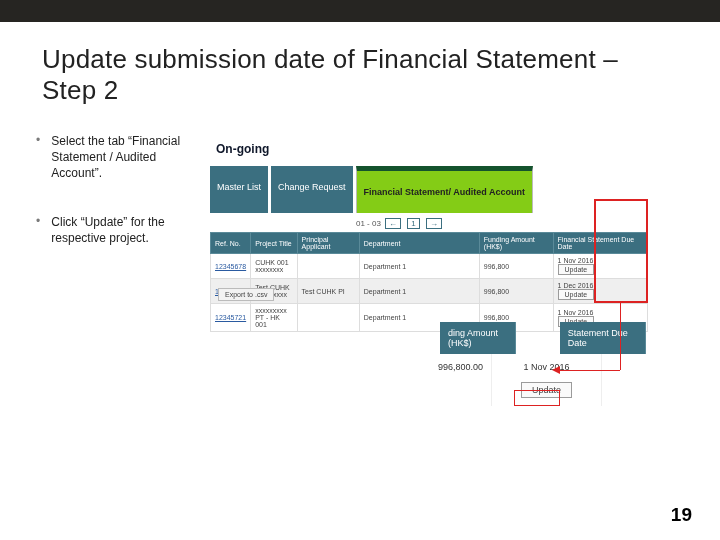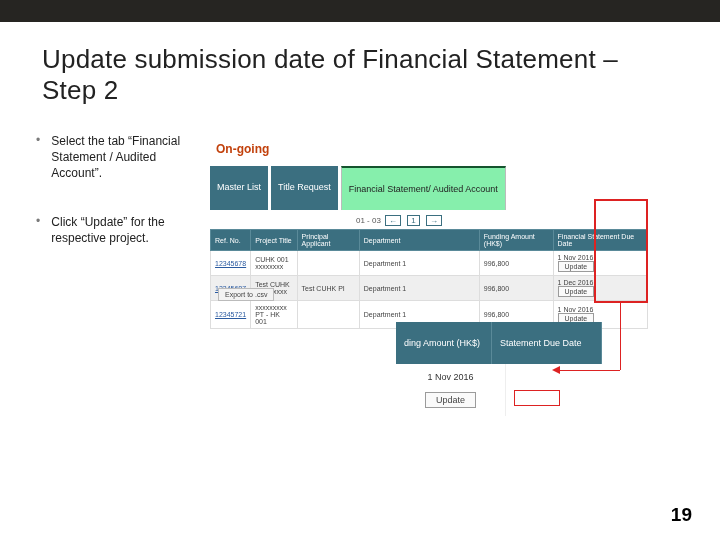--- a/index.html
+++ b/index.html
@@ -5,37 +5,37 @@
   * { box-sizing: border-box; margin: 0; padding: 0; }
   html, body { width: 720px; height: 540px; background: #fff; font-family: Arial, Helvetica, sans-serif; }
   .slide { width: 720px; height: 540px; position: relative; }
   .topbar { position: absolute; top: 0; left: 0; width: 720px; height: 22px; background: #262522; }
   .title { position: absolute; top: 44px; left: 42px; right: 42px; font-size: 26px; font-weight: 400; color: #222; letter-spacing: 0.2px; }
   .bullets { position: absolute; top: 133px; left: 36px; width: 170px; font-size: 12px; color: #222; }
   .bullet { margin-bottom: 32px; }
   .bdot { display: inline-block; color: #7a7a7a; vertical-align: top; width: 12px; }
   .btxt { display: inline-block; width: 150px; vertical-align: top; line-height: 1.35; }
   .shot1 { position: absolute; top: 142px; left: 210px; width: 440px; }
-  .ongoing { font-weight: bold; font-size: 12px; color: #c2410c; margin-left: 6px; }
+  .ongoing { font-weight: bold; font-size: 12px; color: #0f172a; margin-left: 6px; }
   .tabs { margin-top: 10px; display: flex; gap: 3px; }
   .tab { font-size: 9px; padding: 16px 7px; color: #fff; background: #3b6f80; }
-  .tab.active { background: #86efac; color: #222; border-top: 2px solid #14532d; border-left: 1px solid #bbb; border-right: 1px solid #bbb; font-weight: normal; }
+  .tab.active { background: #84cc16; color: #222; border-top: 5px solid #14532d; border-left: 1px solid #bbb; border-right: 1px solid #bbb; font-weight: bold; }
   .pager { font-size: 8px; color: #555; text-align: center; margin: 5px 0 3px; width: 380px; }
   .pager .pbox { display:inline-block; border:1px solid #3b6f80; padding:0 3px; margin:0 2px; color:#3b6f80; }
   .tbl { width: 438px; border-collapse: collapse; font-size: 7px; }
   .tbl th { background: #3b6f80; color: #fff; padding: 3px 4px; text-align: left; border: 1px solid #5a8a99; font-weight: normal; }
   .tbl td { background: #efefef; color: #444; padding: 3px 4px; border: 1px solid #ddd; }
   .tbl tr.alt td { background: #fff; }
   .tbl td.link { color: #2a5aa0; text-decoration: underline; }
   .ubtn { display: inline-block; background: #fafafa; border: 1px solid #9b9b9b; color: #444; font-size: 7px; padding: 1px 6px; }
   .redbox { position: absolute; border: 2px solid #d22; }
   .red1 { top: 199px; left: 594px; width: 54px; height: 104px; }
   .shot2 { position: absolute; top: 322px; left: 396px; width: 250px; }
   .hdr2 { display: flex; }
-  .hdr2 div { background: #3b6f80; color: #fff; font-size: 9px; padding: 16px 8px; border-right: 1px solid #5a8a99; }
+  .hdr2 div { background: #3b6f80; color: #fff; font-size: 9px; padding: 6px 8px; border-right: 1px solid #5a8a99; margin-left: 44px; }
   .row2 { display: flex; }
   .row2 div { background: #fff; color: #333; font-size: 9px; padding: 8px 8px; text-align: center; border-right: 1px solid #eee; }
   .ubtn2 { display: inline-block; background: #fafafa; border: 1px solid #9b9b9b; color: #444; font-size: 9px; padding: 2px 10px; }
   .redline { position: absolute; background: #d22; }
   .rl-v { top: 303px; left: 620px; width: 1px; height: 67px; }
   .rl-h { top: 370px; left: 560px; width: 60px; height: 1px; }
   .arrowhead { position: absolute; top: 366px; left: 552px; width: 0; height: 0; border-top: 4px solid transparent; border-bottom: 4px solid transparent; border-right: 8px solid #d22; }
   .redbox2 { position: absolute; border: 1px solid #d22; top: 390px; left: 514px; width: 46px; height: 16px; }
   .credits { position: absolute; top: 288px; left: 218px; font-size: 7px; background:#f2f2f2; border:1px solid #bbb; padding:2px 6px; display:inline-block; color:#444;}
   .pagenum { position: absolute; bottom: 14px; right: 28px; font-size: 19px; color: #000000; font-weight: bold; }
@@ -56,21 +56,21 @@
     <div class="bullet">
       <span class="bdot">•</span>
       <span class="btxt">Click “Update” for the respective project.</span>
     </div>
   </div>
 
   <div class="shot1">
     <div class="ongoing">On-going</div>
     <div class="tabs">
       <div class="tab">Master List</div>
-      <div class="tab">Title Request</div>
+      <div class="tab">Change Request</div>
       <div class="tab active">Financial Statement/ Audited Account</div>
     </div>
     <div class="pager">
       <span>01 - 03</span>
       <span class="pbox">←</span>
       <span class="pbox">1</span>
       <span class="pbox">→</span>
     </div>
     <table class="tbl">
       <thead>
@@ -115,20 +115,21 @@
   <div class="credits">Export to .csv</div>
 
   <div class="redbox red1"></div>
 
   <div class="shot2">
     <div class="hdr2">
       <div style="width:96px">ding Amount (HK$)</div>
       <div style="width:110px;text-align:left">Statement Due Date</div>
     </div>
     <div class="row2">
+      <div style="width:96px;text-align:right">996,800.00</div>
       <div style="width:110px">
         <span>1 Nov 2016</span><br><br>
         <span class="ubtn2">Update</span>
       </div>
     </div>
   </div>
 
   <div class="redline rl-v"></div>
   <div class="redline rl-h"></div>
   <div class="arrowhead"></div>

